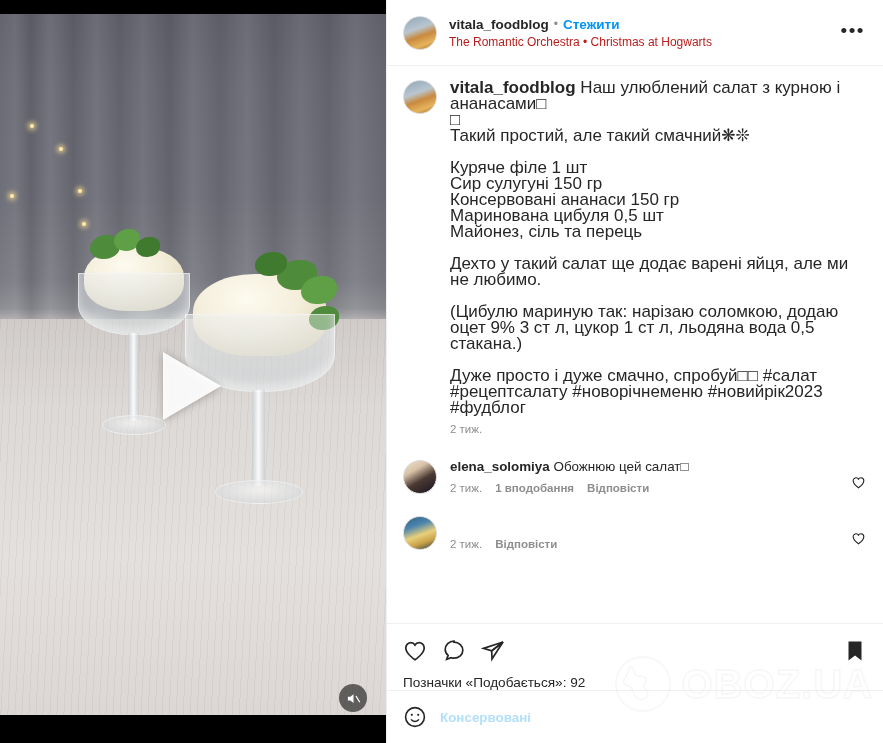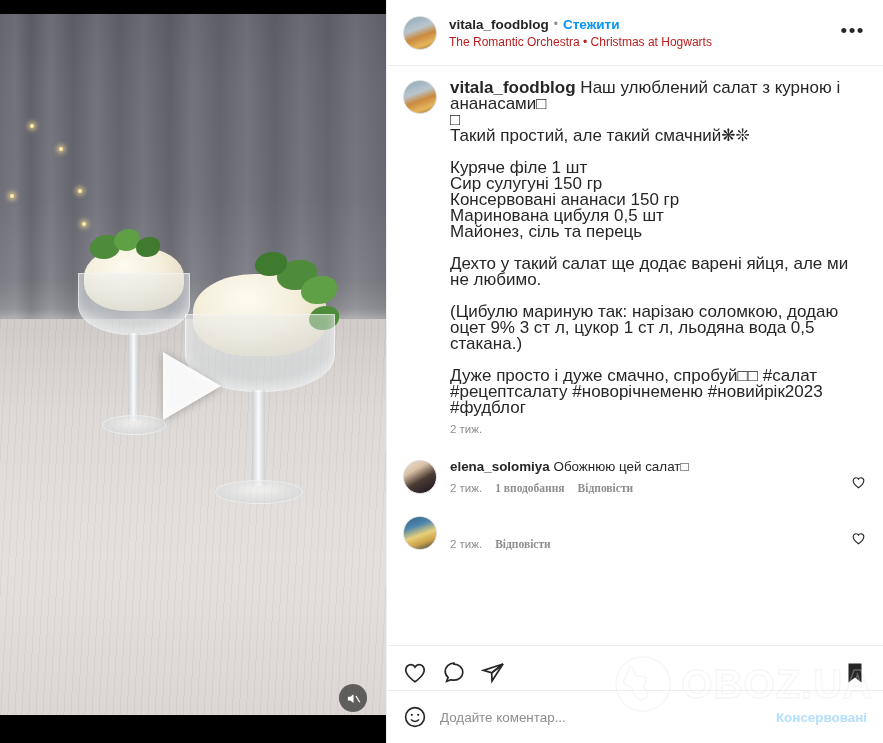--- a/index.html
+++ b/index.html
@@ -114,21 +114,21 @@
   .caption-text { font-size:17px; line-height:16px; color:#262626; white-space:pre-wrap;
                   word-wrap:break-word; }
   .cap-user { font-weight:700; color:#262626; }
   .timeago { font-size:11.5px; color:#8e8e8e; margin-top:7px; }
 
   .comment-row { display:flex; gap:13px; align-items:flex-end; margin-top:22px; }
   .comment-body { flex:1 1 auto; min-width:0; }
   .comment-text { font-size:13.4px; line-height:19px; color:#262626; }
   .c-user { font-weight:700; }
   .comment-meta { margin-top:6px; font-size:11.5px; color:#8e8e8e; display:flex; gap:13px; }
-  .comment-meta b { font-weight:600; color:#8e8e8e;font-family:Liberation Serif, serif; }
+  .comment-meta b { font-weight:600; color:#8e8e8e; }
   .like-sm { flex:0 0 16px; padding-top:2px; }
 
   .ig-actions { border-top:1px solid #efefef; padding:10px 16px 0 16px; flex:0 0 auto; }
   .action-icons { display:flex; align-items:center; gap:15px; height:34px; }
   .action-icons .spacer { margin-left:auto; }
   .likes { font-size:13.6px; color:#262626; margin-top:7px; }
   .postdate { font-size:10.5px; color:#8e8e8e; letter-spacing:.2px; margin-top:7px;
               text-transform:uppercase; padding-bottom:10px; }
 
   .ig-addcomment { border-top:1px solid #efefef; height:53px; flex:0 0 53px;
@@ -271,30 +271,30 @@
         </svg>
         <svg width="24" height="24" viewBox="0 0 24 24" fill="none" stroke="#262626" stroke-width="1.7">
           <path d="M22 3 2.5 9.4l8.2 2.4L22 3z"></path>
           <path d="M22 3 10.7 11.8l.3 8.2L22 3z"></path>
         </svg>
         <span class="spacer"></span>
         <svg width="24" height="24" viewBox="0 0 24 24">
           <path d="M5.5 2.6h13v19l-6.5-5.2-6.5 5.2v-19z" fill="#262626"></path>
         </svg>
       </div>
+      <div class="likes">Позначки «Подобається»: 92</div>
     </div>
 
     <div class="ig-addcomment">
       <svg width="24" height="24" viewBox="0 0 24 24" fill="none" stroke="#262626" stroke-width="1.6">
         <circle cx="12" cy="12" r="9.4"></circle>
         <circle cx="8.8" cy="9.8" r="1.1" fill="#262626" stroke="none"></circle>
         <circle cx="15.2" cy="9.8" r="1.1" fill="#262626" stroke="none"></circle>
         <path d="M8 14.4c1 1.4 2.4 2.1 4 2.1s3-.7 4-2.1"></path>
       </svg>
-      <div class="placeholder">Додайте коментар...</div>
       <div class="publish">Консервовані</div>
     </div>
 
     <div class="watermark">
       <svg width="62" height="62" viewBox="0 0 64 64" fill="none" stroke="#dfe3e6" stroke-width="1.6">
         <circle cx="32" cy="32" r="28"></circle>
         <path d="M20 14c3 3 2 7 5 9s8 0 10 3-3 6-2 9 4 3 4 7-3 5-6 6-6-2-8-5-1-6-4-8-6-1-7-5 3-5 4-9 1-6 4-7z"></path>
       </svg>
       <span class="wm-text">OBOZ.UA</span>
     </div>

